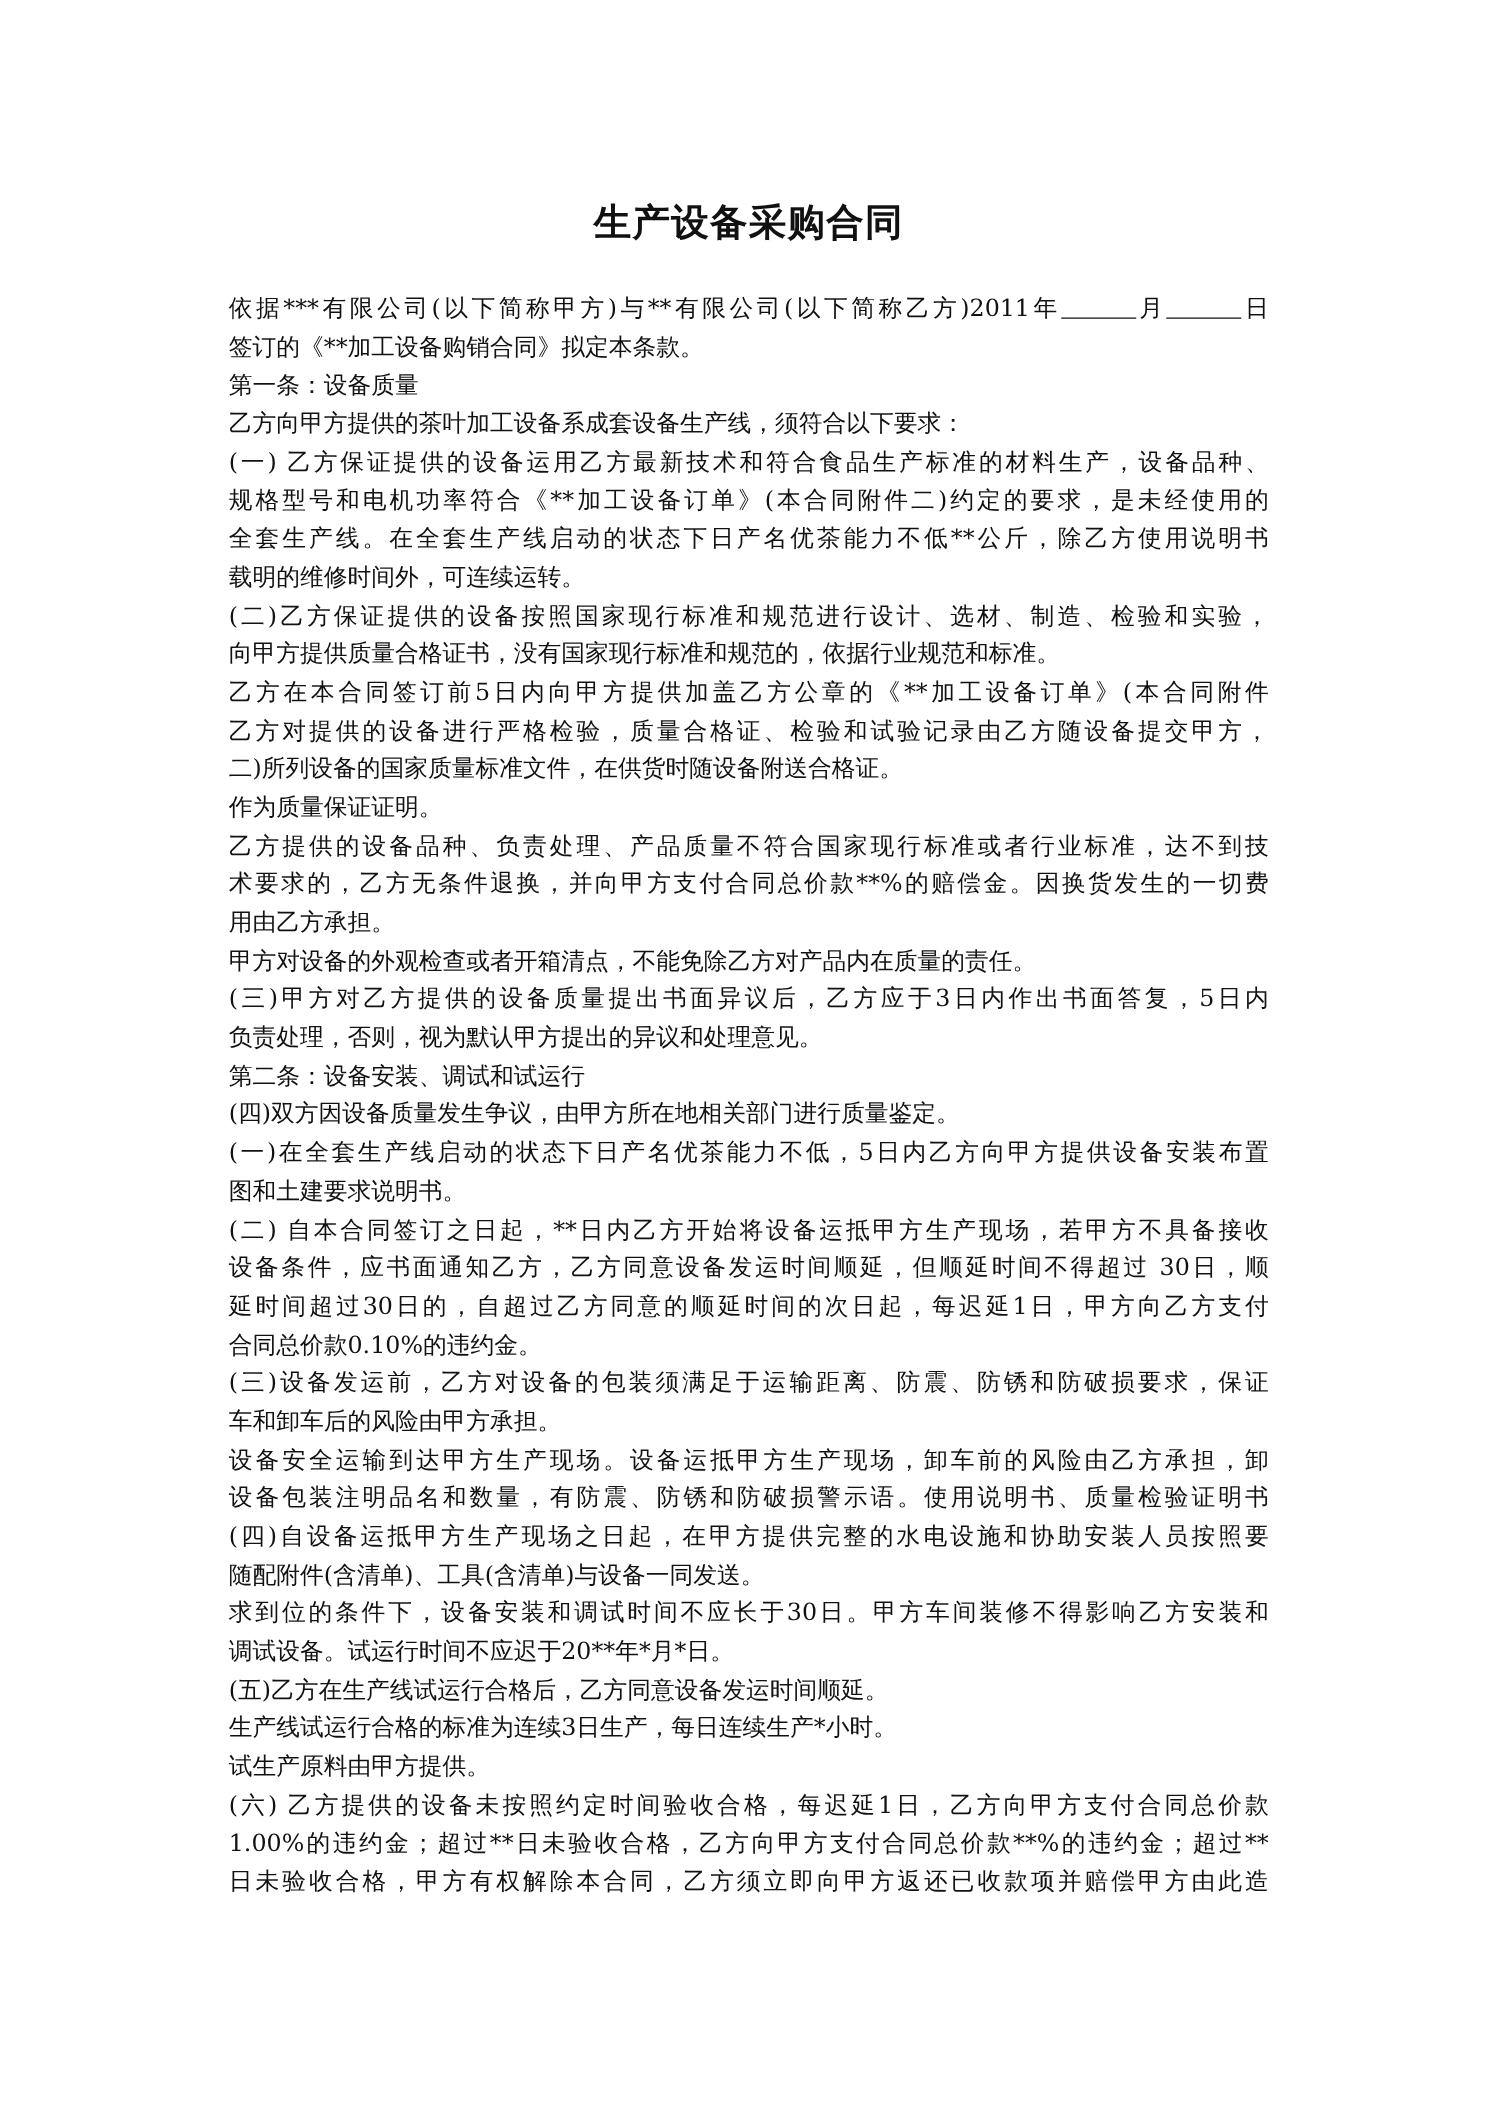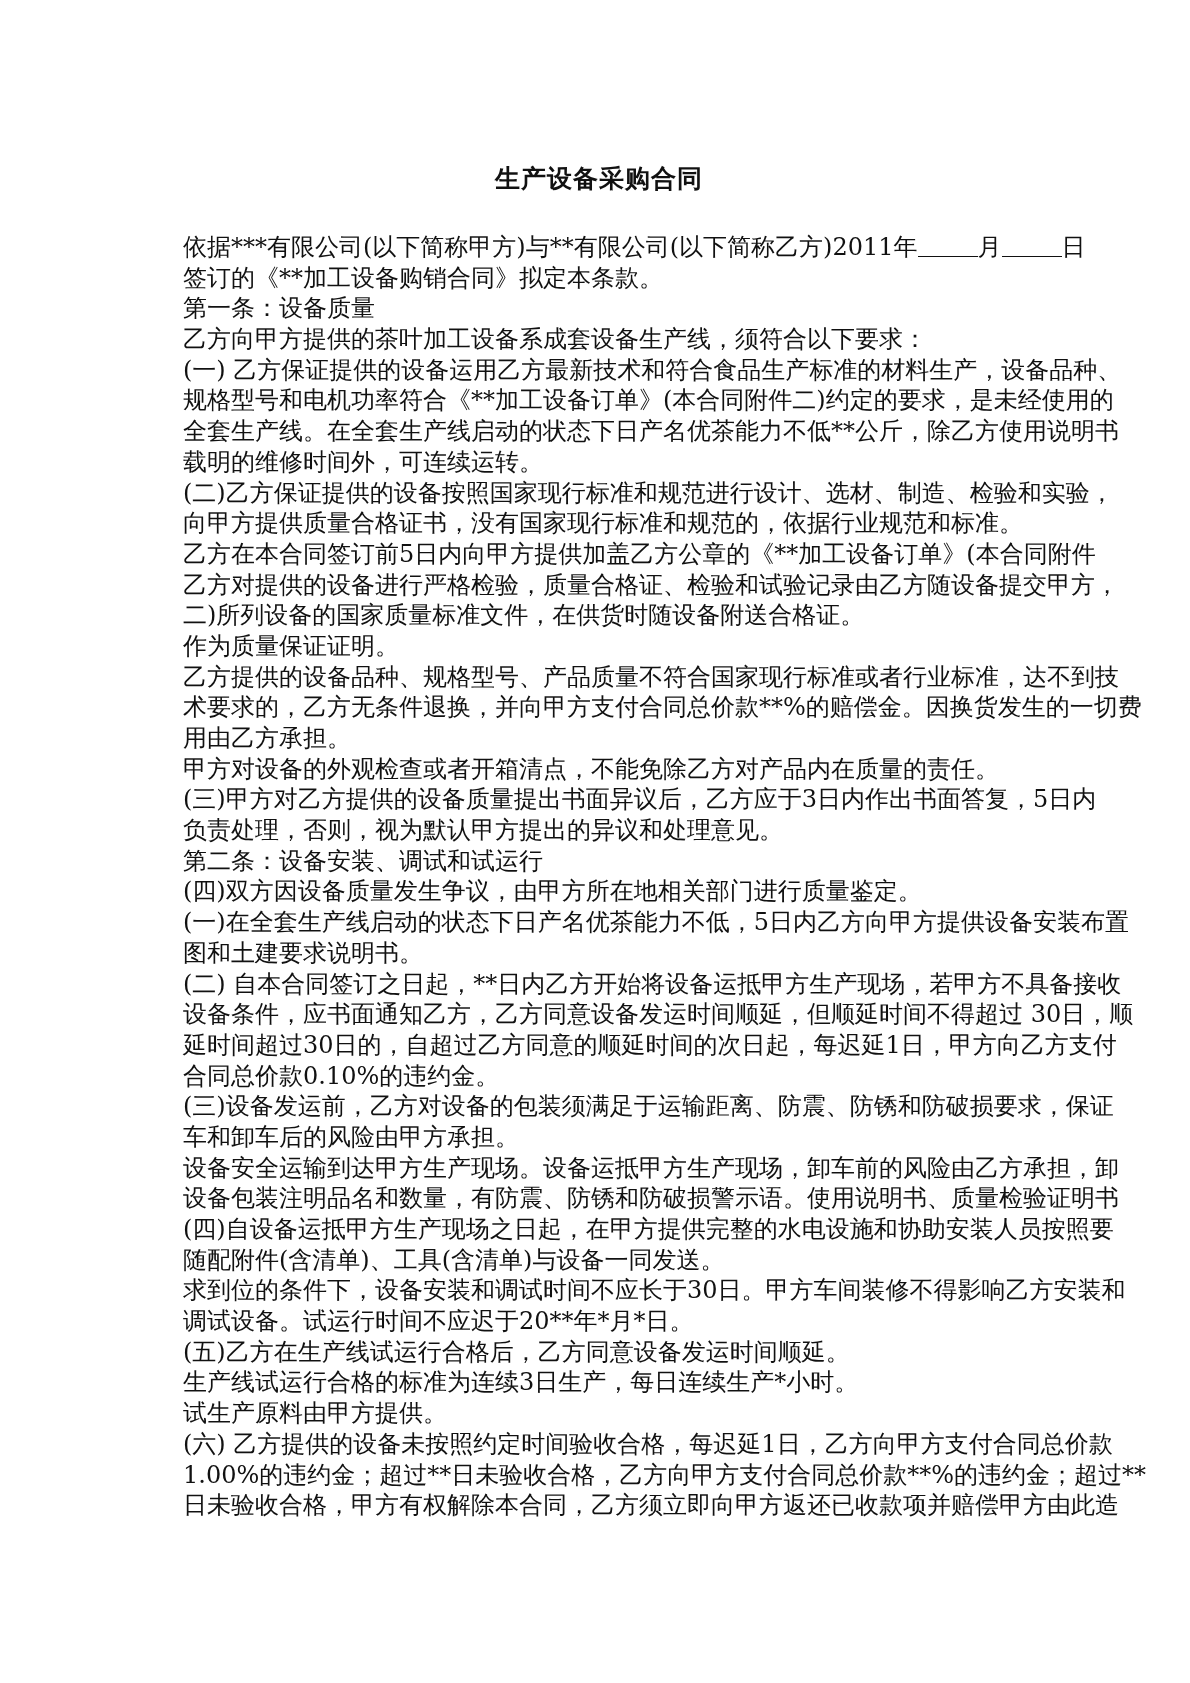--- a/index.html
+++ b/index.html
@@ -3,24 +3,24 @@
 <meta charset="utf-8">
 <style>
   html, body { margin: 0; padding: 0; background: #ffffff; }
   body { width: 1190px; height: 1683px; position: relative; overflow: hidden; }
   .page {
     position: absolute; left: 183px; top: 150px; width: 832px;
     font-family: "DejaVu Serif", "Liberation Serif", serif;
     color: #111111;
   }
   .title {
-    text-align: center; font-size: 25px; font-weight: bold;
+    text-align: center; font-size: 30px; font-weight: bold;
     height: 58px; line-height: 58px; margin: 0 0 4px 0; letter-spacing: 1px;
   }
-  .body { font-size: 24px; line-height: 30.7px; margin-top: 24px; }
+  .body { font-size: 19px; line-height: 30.7px; margin-top: 24px; }
   .line { white-space: nowrap; height: 30.7px; overflow: visible; }
   .line.justify { text-align: justify; text-align-last: justify; }
   .blank { display: inline-block; border-bottom: 1px solid #111; width: 60px; height: 20px; vertical-align: -2px; }
 </style>
 </head>
 <body>
 
 <div class="page">
   <h1 class="title">生产设备采购合同</h1>
   <div class="body">
@@ -32,21 +32,21 @@
         <div class="line justify">(一) 乙方保证提供的设备运用乙方最新技术和符合食品生产标准的材料生产，设备品种、</div>
         <div class="line justify">规格型号和电机功率符合《**加工设备订单》(本合同附件二)约定的要求，是未经使用的</div>
         <div class="line justify">全套生产线。在全套生产线启动的状态下日产名优茶能力不低**公斤，除乙方使用说明书</div>
         <div class="line">载明的维修时间外，可连续运转。</div>
         <div class="line justify">(二)乙方保证提供的设备按照国家现行标准和规范进行设计、选材、制造、检验和实验，</div>
         <div class="line">向甲方提供质量合格证书，没有国家现行标准和规范的，依据行业规范和标准。</div>
         <div class="line justify">乙方在本合同签订前5日内向甲方提供加盖乙方公章的《**加工设备订单》(本合同附件</div>
         <div class="line justify">乙方对提供的设备进行严格检验，质量合格证、检验和试验记录由乙方随设备提交甲方，</div>
         <div class="line">二)所列设备的国家质量标准文件，在供货时随设备附送合格证。</div>
         <div class="line">作为质量保证证明。</div>
-        <div class="line justify">乙方提供的设备品种、规格型号、产品质量不符合国家现行标准或者行业标准，达不到技</div>
+        <div class="line justify">乙方提供的设备品种、负责处理、产品质量不符合国家现行标准或者行业标准，达不到技</div>
         <div class="line justify">术要求的，乙方无条件退换，并向甲方支付合同总价款**%的赔偿金。因换货发生的一切费</div>
         <div class="line">用由乙方承担。</div>
         <div class="line">甲方对设备的外观检查或者开箱清点，不能免除乙方对产品内在质量的责任。</div>
         <div class="line justify">(三)甲方对乙方提供的设备质量提出书面异议后，乙方应于3日内作出书面答复，5日内</div>
         <div class="line">负责处理，否则，视为默认甲方提出的异议和处理意见。</div>
         <div class="line">第二条：设备安装、调试和试运行</div>
         <div class="line">(四)双方因设备质量发生争议，由甲方所在地相关部门进行质量鉴定。</div>
         <div class="line justify">(一)在全套生产线启动的状态下日产名优茶能力不低，5日内乙方向甲方提供设备安装布置</div>
         <div class="line">图和土建要求说明书。</div>
         <div class="line justify">(二) 自本合同签订之日起，**日内乙方开始将设备运抵甲方生产现场，若甲方不具备接收</div>

